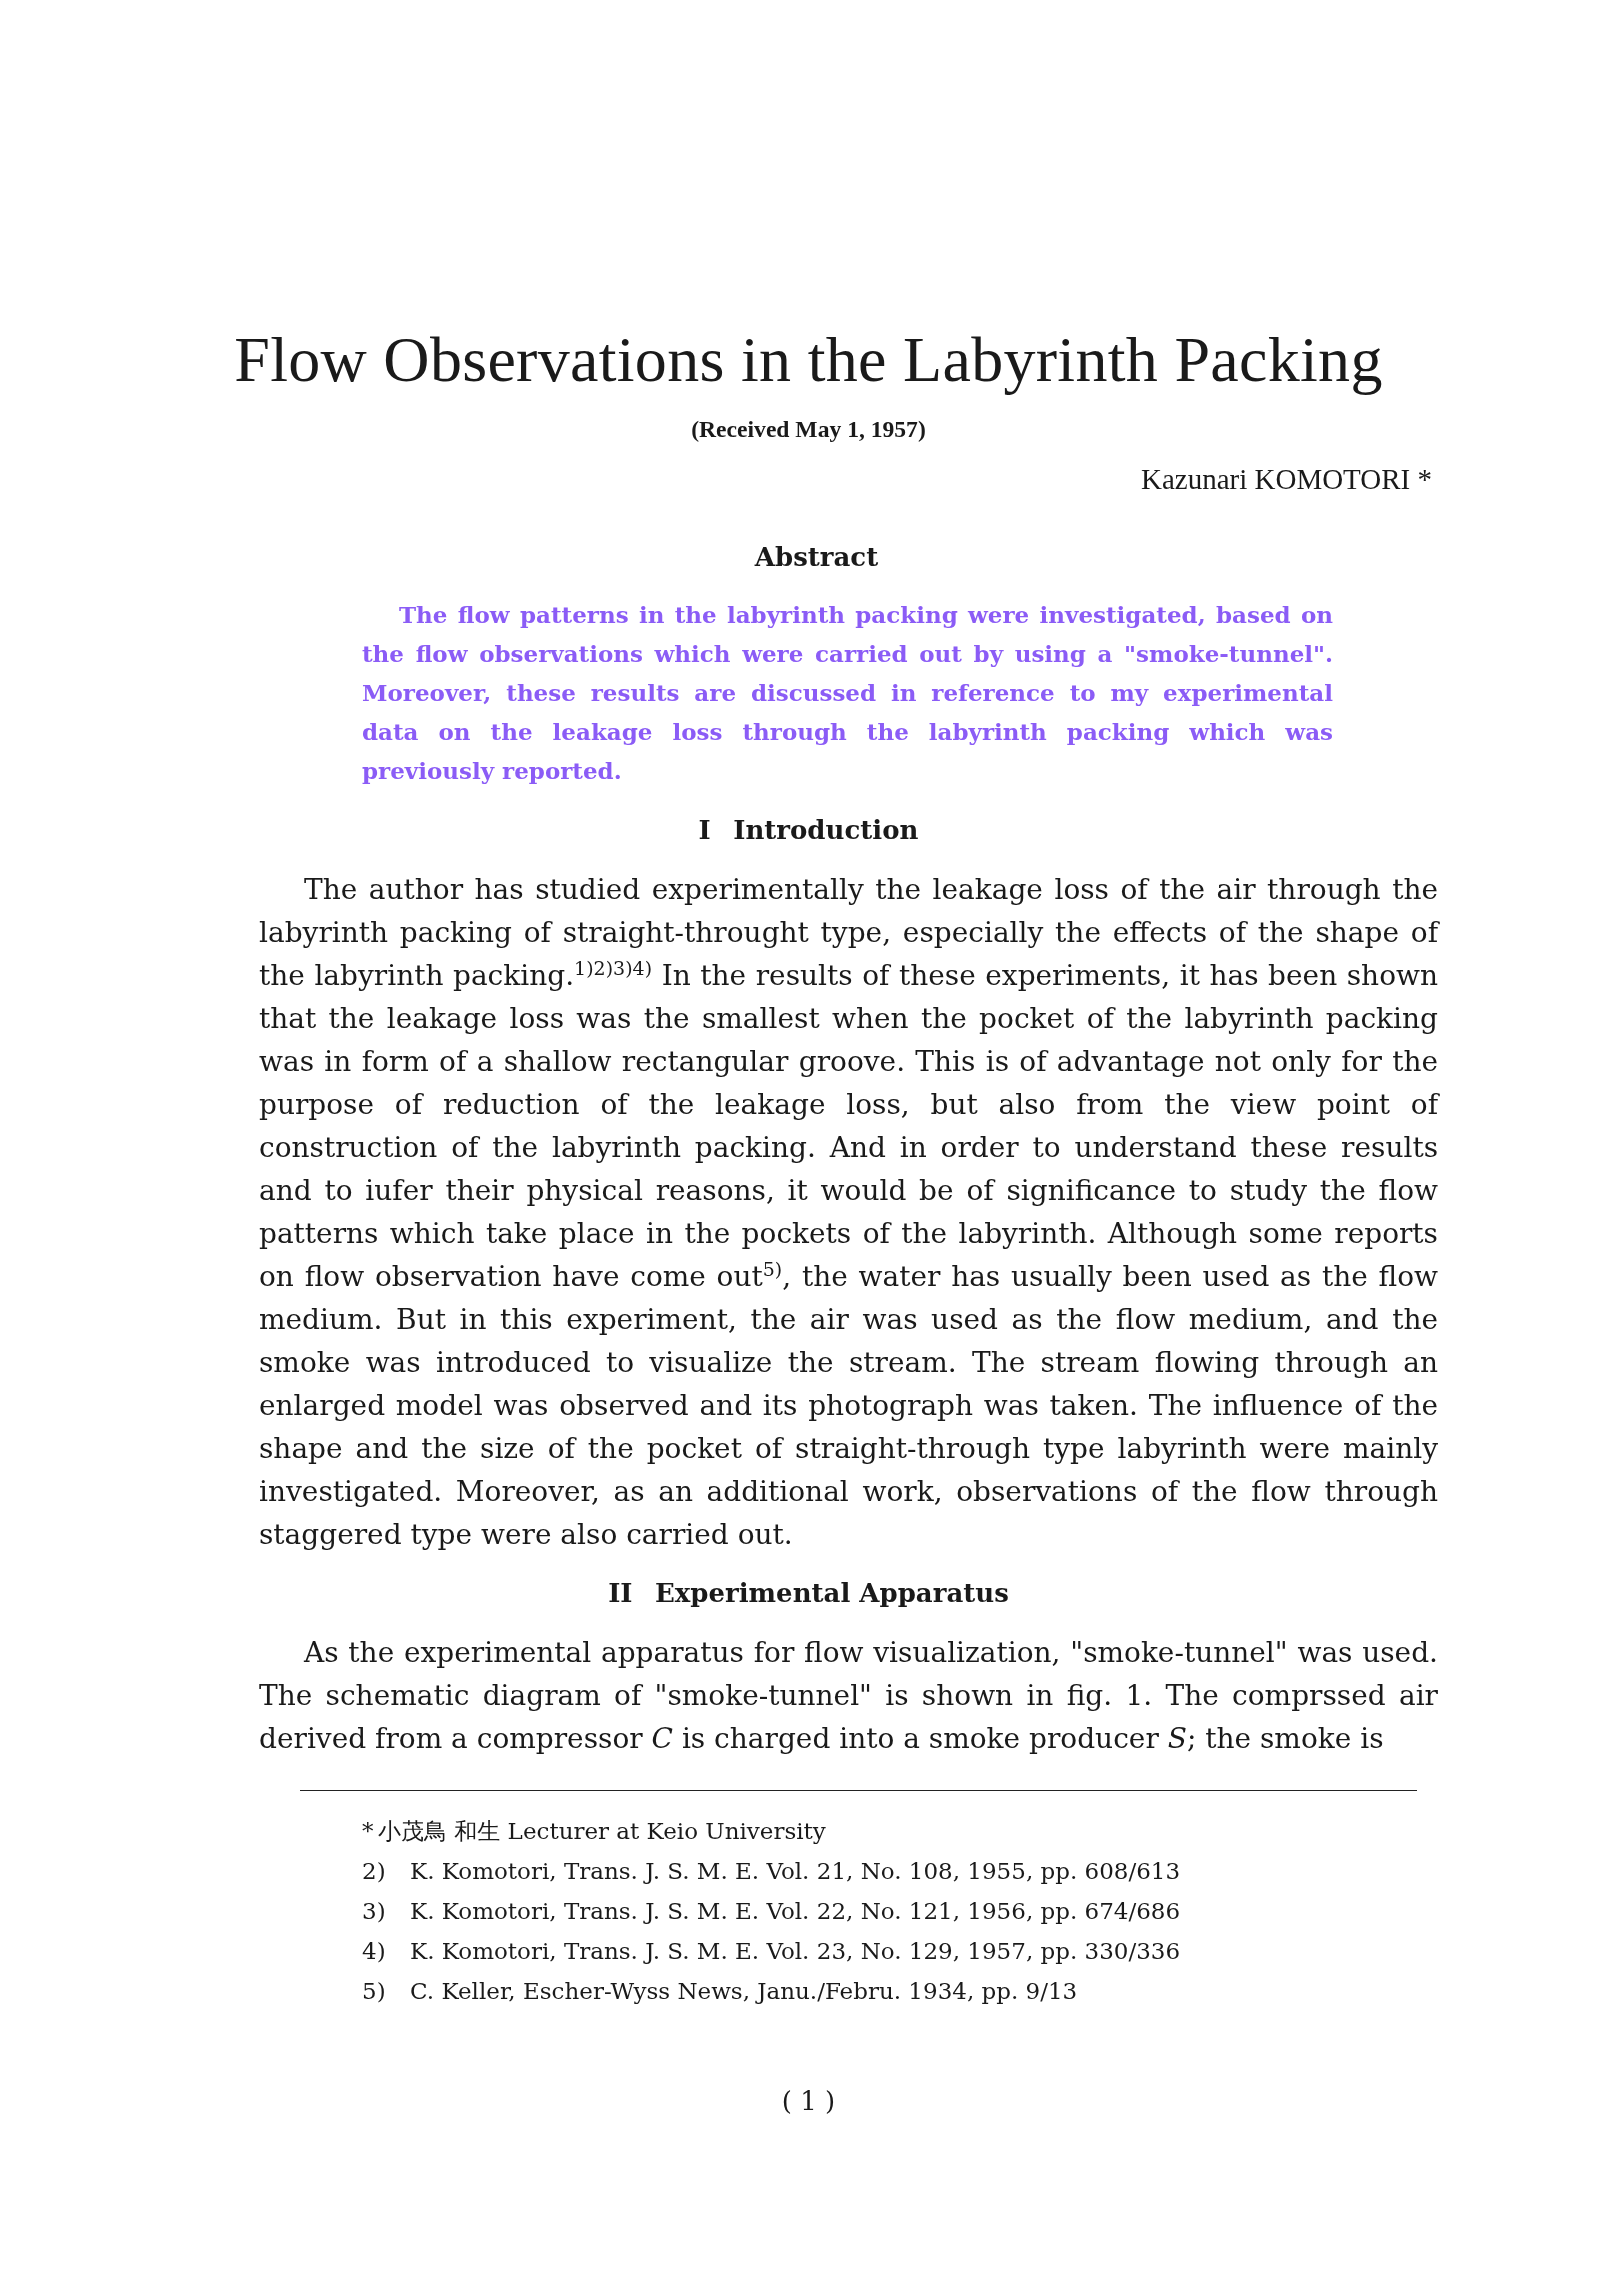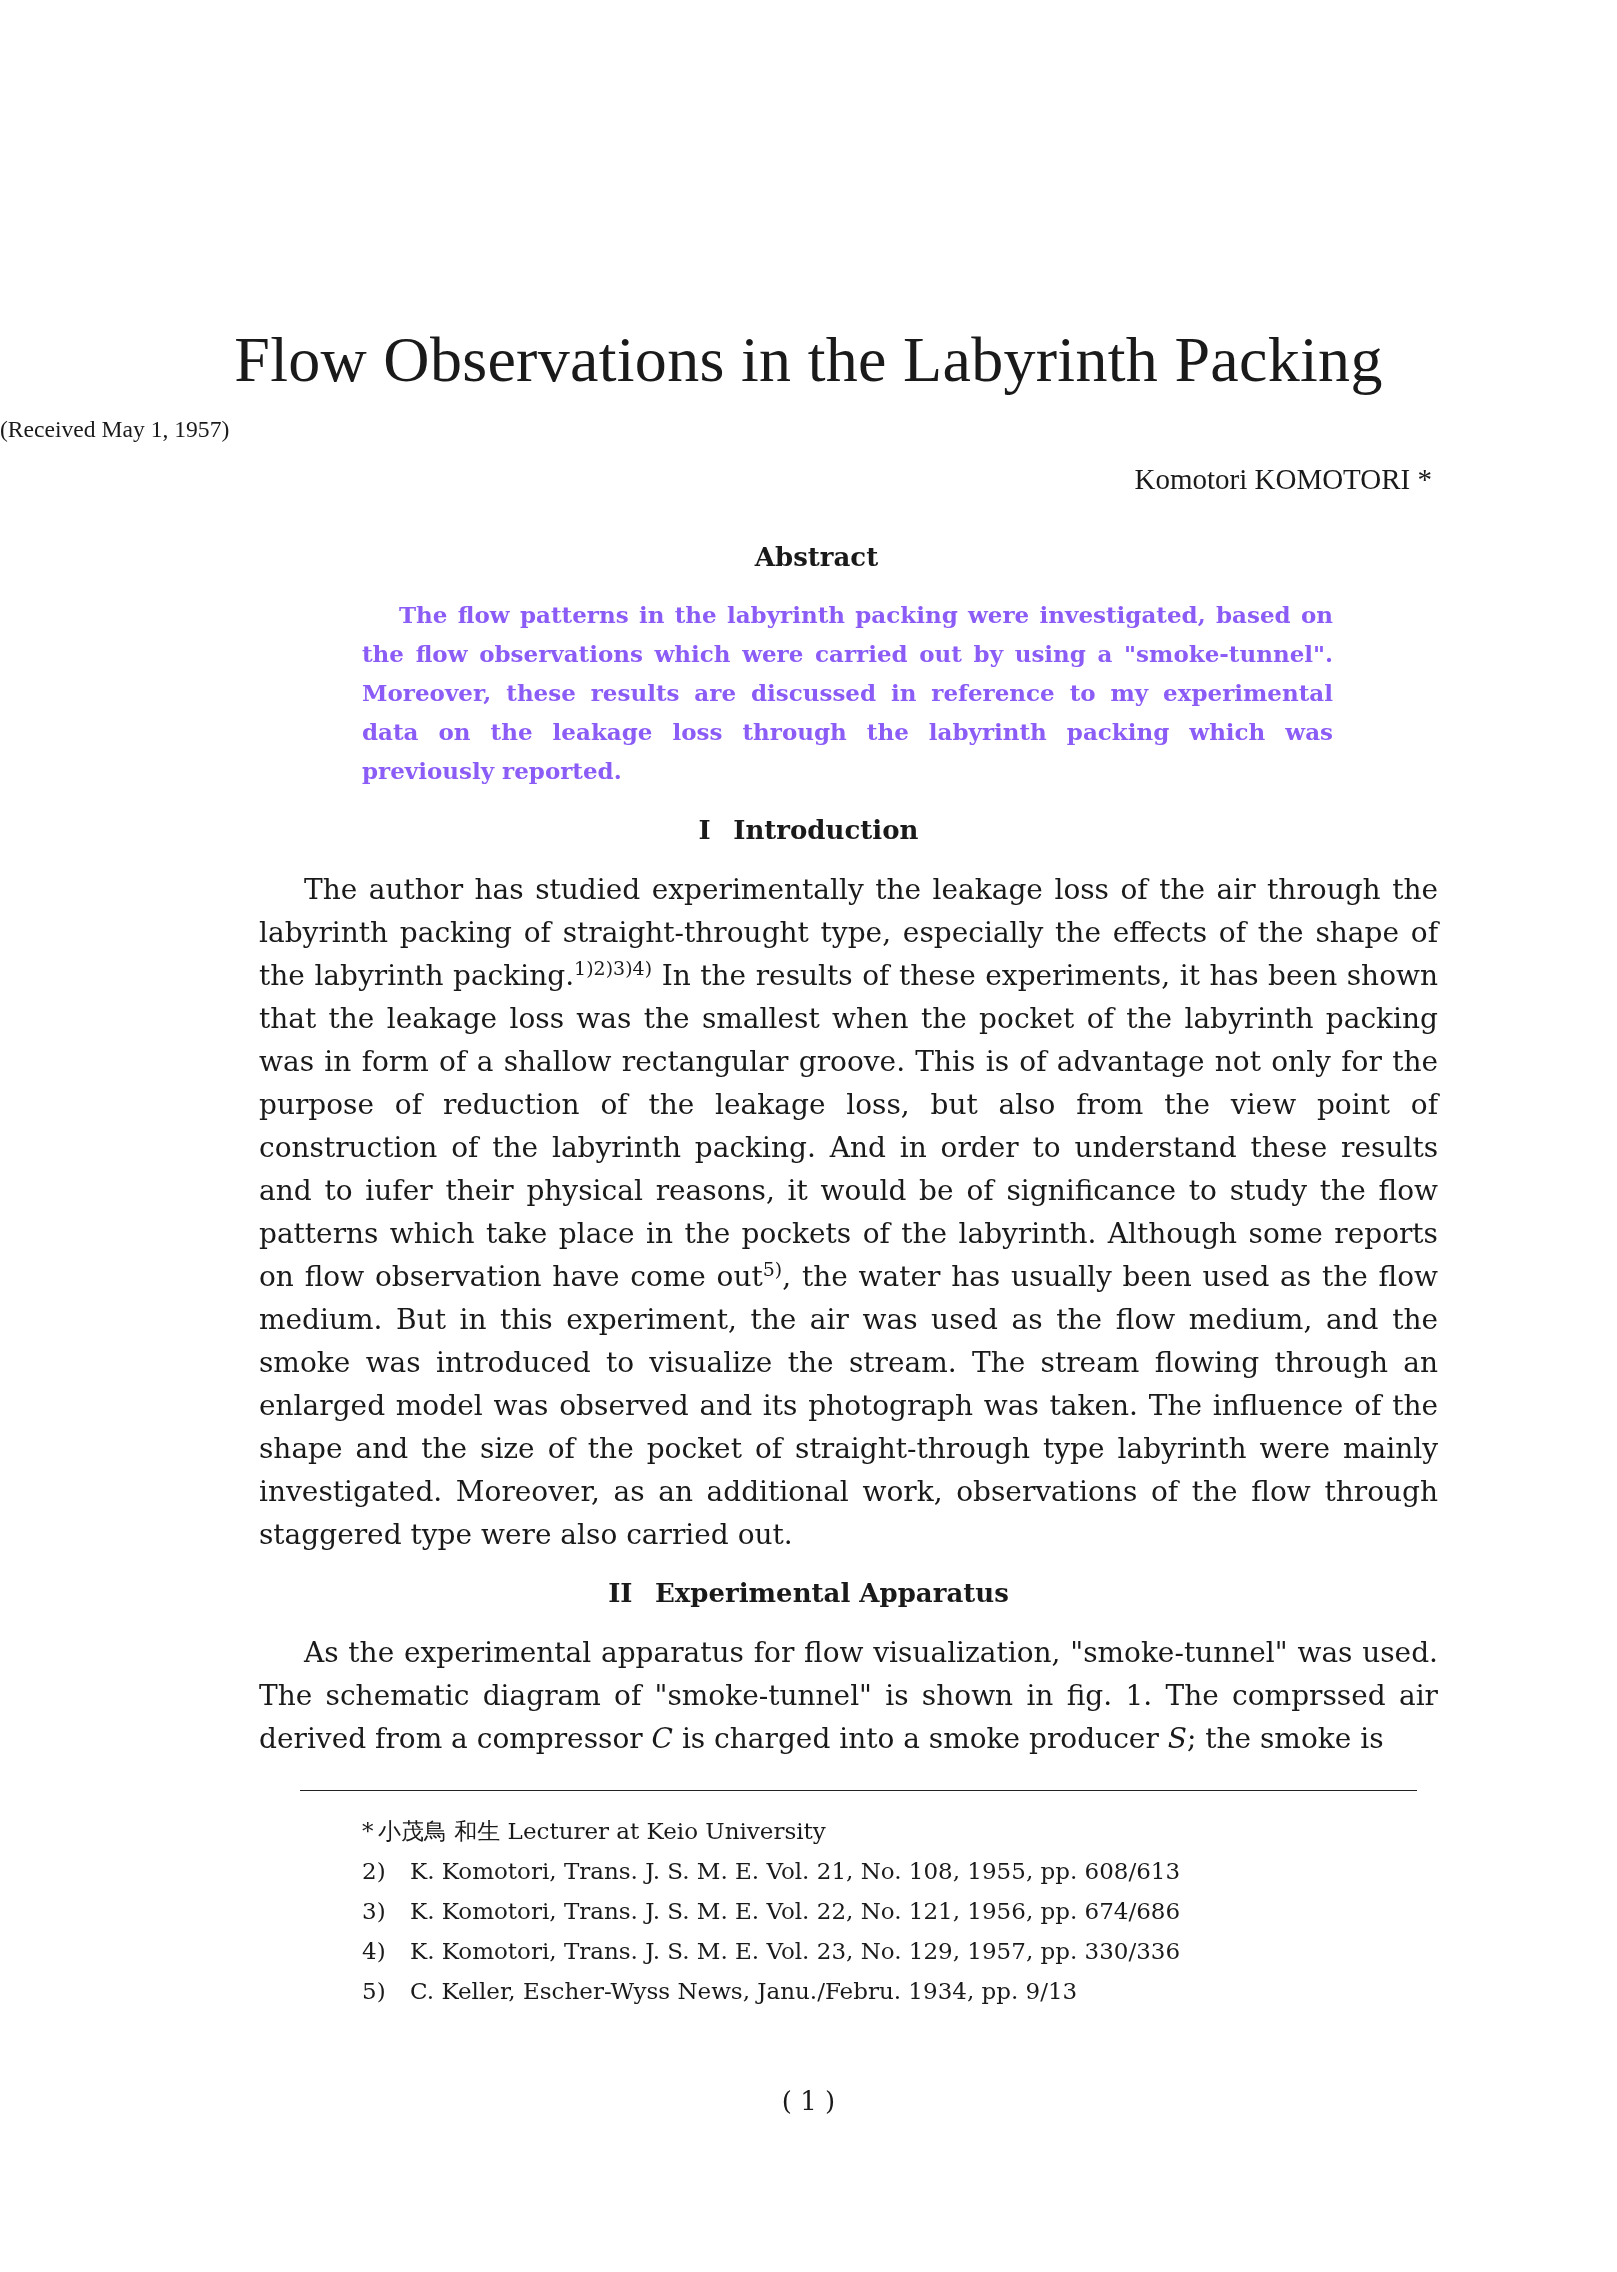--- a/index.html
+++ b/index.html
@@ -7,21 +7,21 @@
       width: 1617px; height: 2273px; position: relative; overflow: hidden;
       font-family: "DejaVu Serif", "Liberation Serif", serif; color: #1a1a1a;
     }
     .page-title {
       position: absolute; left: 0; right: 0; top: 323px;
       text-align: center; font-size: 64px; font-family: "Liberation Serif", serif;
       letter-spacing: 0.3px;
     }
     .received {
       position: absolute; left: 0; right: 0; top: 416px;
-      text-align: left; font-size: 23.6px; font-family: "Liberation Serif", serif;
+      text-align: center; font-size: 23.6px; font-family: "Liberation Serif", serif; font-weight: bold;
     }
     .author {
       position: absolute; right: 185px; top: 463px;
       font-size: 29px; font-family: "Liberation Serif", serif;
     }
     .section-heading {
       position: absolute; left: 0; right: 0; text-align: center;
       font-weight: bold; font-size: 26px; font-family: "DejaVu Serif", serif;
     }
     .section-heading .num { margin-right: 22.5px; }
@@ -51,21 +51,21 @@
     .page-number {
       position: absolute; left: 0; right: 0; top: 2086px; text-align: center;
       font-size: 26px; font-family: "DejaVu Serif", serif;
     }
   </style>
 </head>
 <body>
 
 <div class="page-title">Flow Observations in the Labyrinth Packing</div>
 <div class="received">(Received May 1, 1957)</div>
-<div class="author">Komotori KOMOTORI *</div>
+<div class="author">Kazunari KOMOTORI *</div>
 
 <div class="section-heading" style="top: 542px; padding-left: 16px;">Abstract</div>
 <div class="abstract-body"><span class="indent"></span><span>The flow patterns in the labyrinth packing were investigated, based on the flow observations which were carried out by using a "smoke-tunnel". Moreover, these results are discussed in reference to my experimental data on the leakage loss through the labyrinth packing which was previously reported.</span></div>
 
 <div class="section-heading" style="top: 815px;">
   <span class="num">I</span><span>Introduction</span>
 </div>
 <div class="body-text" style="top: 868px;"><span class="indent"></span><span>The author has studied experimentally the leakage loss of the air through the labyrinth packing of straight-throught type, especially the effects of the shape of the labyrinth packing.</span><sup>1)2)3)4)</sup><span> In the results of these experiments, it has been shown that the leakage loss was the smallest when the pocket of the labyrinth packing was in form of a shallow rectangular groove. This is of advantage not only for the purpose of reduction of the leakage loss, but also from the view point of construction of the labyrinth packing. And in order to understand these results and to iufer their physical reasons, it would be of significance to study the flow patterns which take place in the pockets of the labyrinth. Although some reports on flow observation have come out</span><sup>5)</sup><span>, the water has usually been used as the flow medium. But in this experiment, the air was used as the flow medium, and the smoke was introduced to visualize the stream. The stream flowing through an enlarged model was observed and its photograph was taken. The influence of the shape and the size of the pocket of straight-through type labyrinth were mainly investigated. Moreover, as an additional work, observations of the flow through staggered type were also carried out.</span></div>
 
 <div class="section-heading" style="top: 1578px;">

